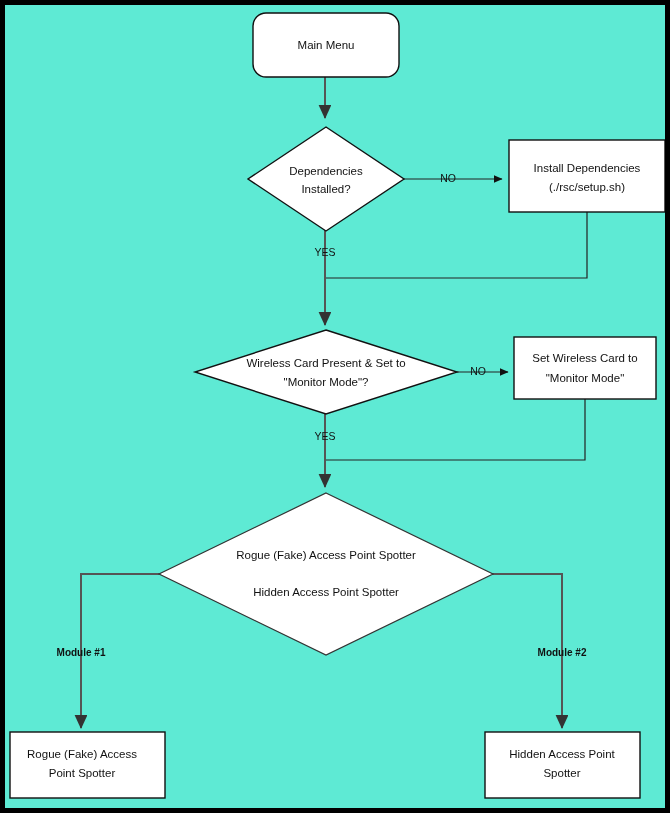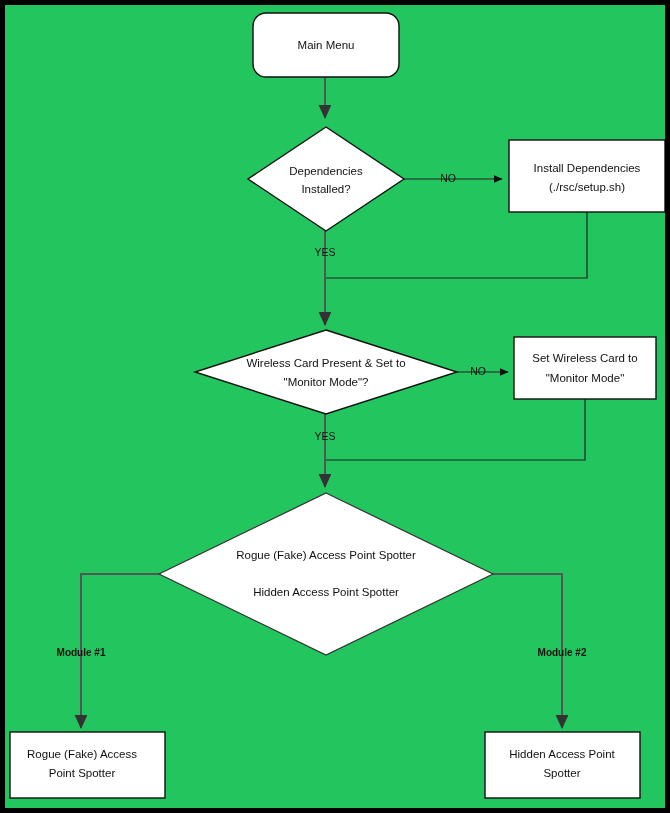--- a/index.html
+++ b/index.html
@@ -4,21 +4,21 @@
 <style>
   html, body {
     margin: 0;
     padding: 0;
     background: #ffffff;
   }
   #page {
     position: relative;
     width: 670px;
     height: 813px;
-    background: #22c55e;
+    background: #5eead4;
     border: 5px solid #000000;
     box-sizing: border-box;
     overflow: hidden;
     font-family: "Liberation Sans", sans-serif;
     text-align: center;
   }
   #flow-svg {
     position: absolute;
     left: 0;
     top: 0;

